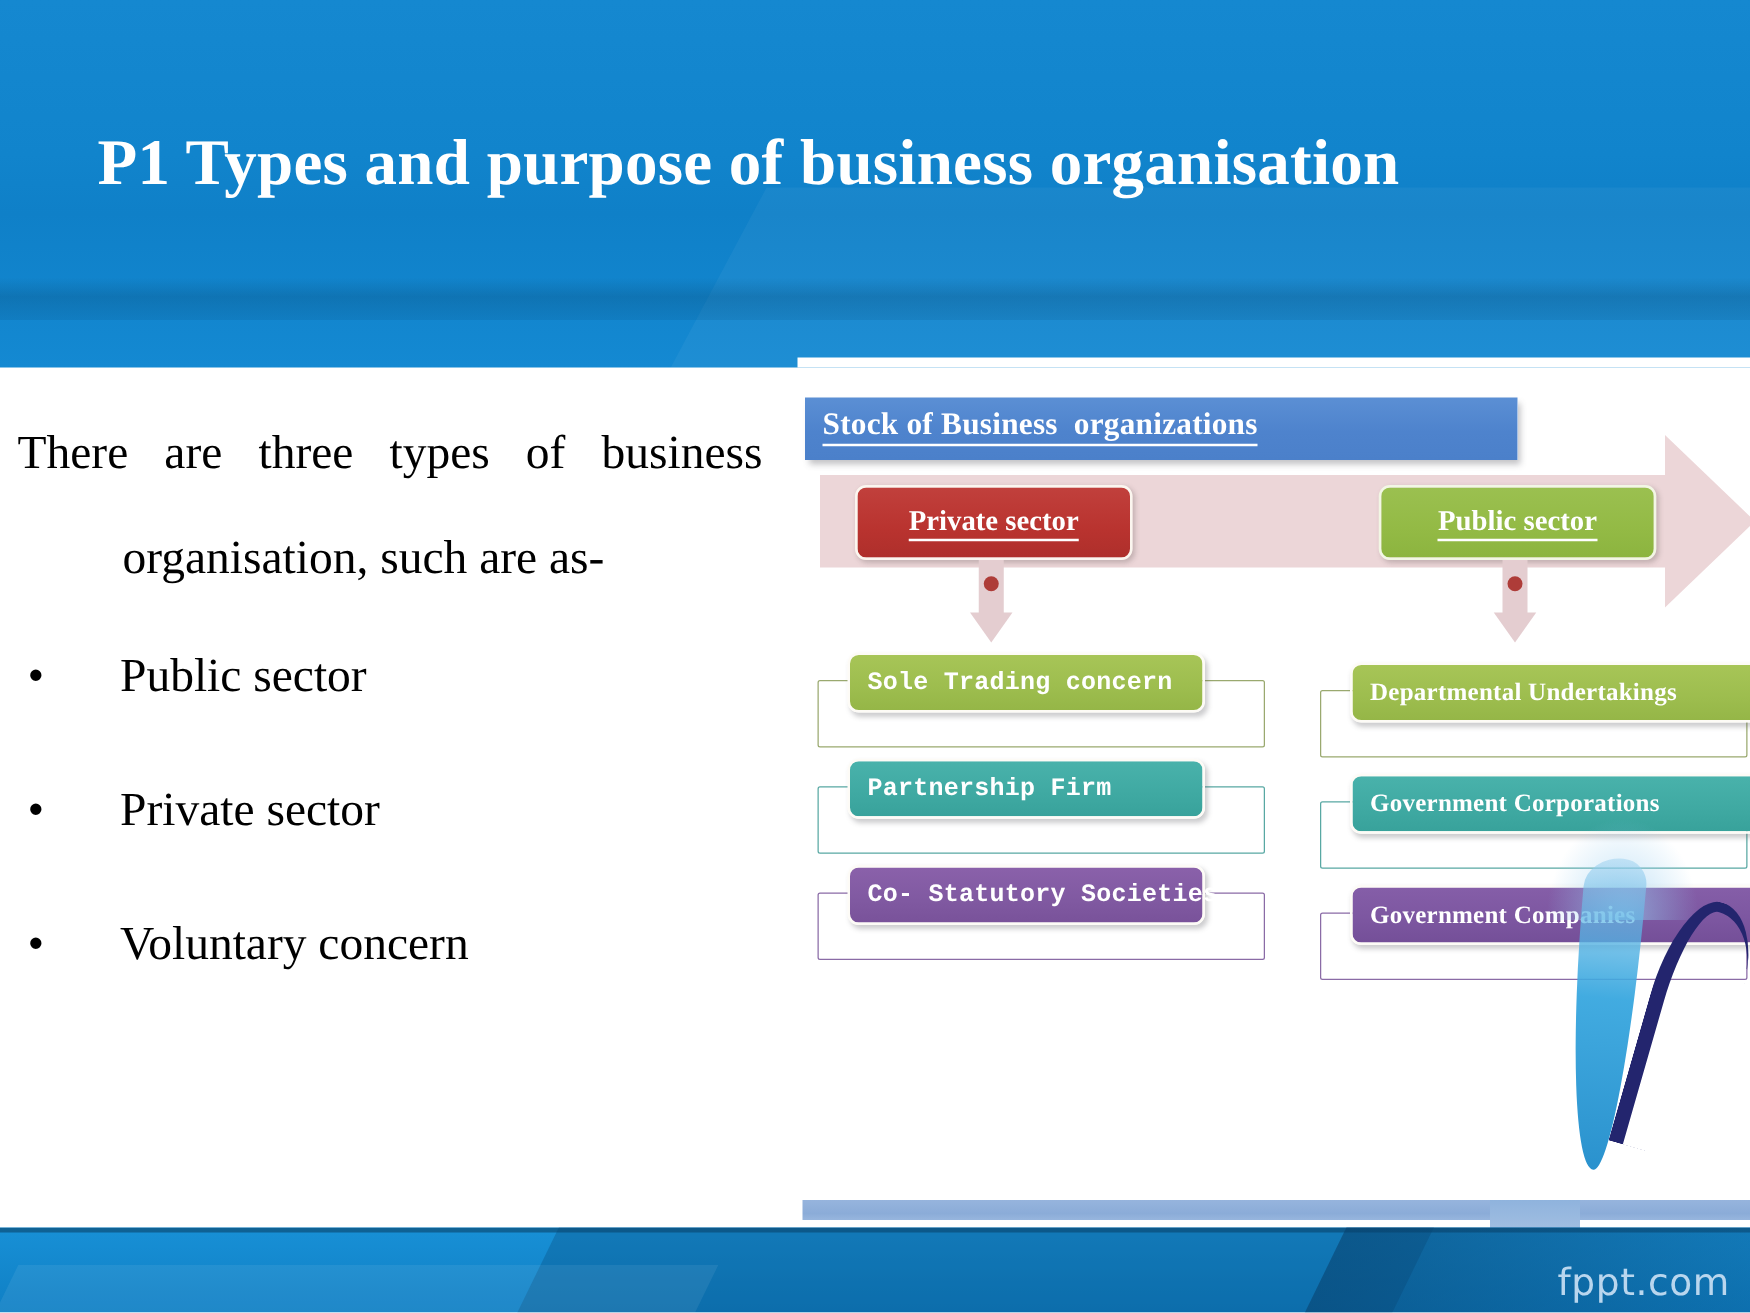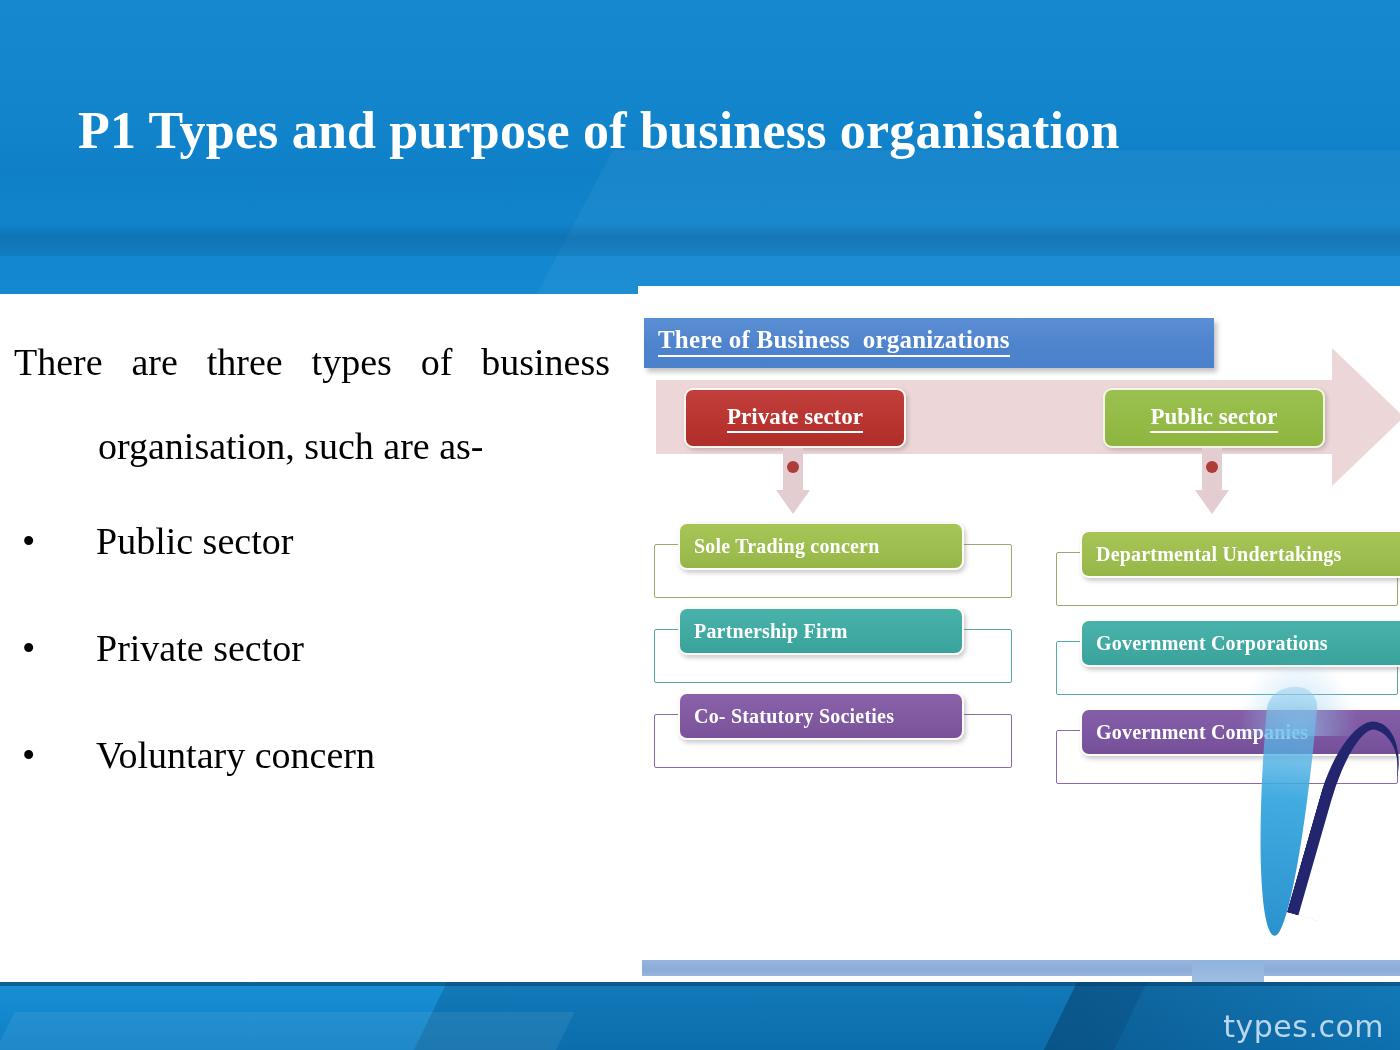--- a/index.html
+++ b/index.html
@@ -185,21 +185,21 @@
     width: 0; height: 0;
     border-left: 17px solid transparent;
     border-right: 17px solid transparent;
     border-top: 24px solid #e4cdd0;
   }
   .darrow.left { left: 138px; }
   .darrow.right { left: 557px; }
 
   
   .col { position: absolute; }
-  .col.leftcol { left: 8px; top: 226px; width: 368px; }
+  .col.leftcol { left: 8px; top: 226px; width: 368px; font-family: Liberation Mono, monospace; }
   .col.rightcol { left: 410px; top: 234px; width: 352px; }
 
   .row { position: relative; }
   .row .frame {
     position: absolute;
     left: 8px; top: 22px;
     right: 2px;
     height: 52px;
     border: 1.5px solid #9aa96f;
     border-radius: 2px;
@@ -336,21 +336,21 @@
       <li>
         <span class="bdot">•</span>
         <span>Voluntary concern</span>
       </li>
     </ul>
   </div>
 
   <div class="panel">
 
     <div class="diag-title">
-      <span>There of Business  organizations</span>
+      <span>Stock of Business  organizations</span>
     </div>
 
     <div class="arrow-band"></div>
     <div class="arrow-head"></div>
 
     <div class="sector private">
       <span>Private sector</span>
     </div>
     <div class="sector public">
       <span>Public sector</span>
@@ -416,16 +416,16 @@
     <div class="panel-bottom-bar"></div>
   </div>
 
   <div class="corner-tile"></div>
 
   <div class="footer">
     <div class="footer-edge"></div>
     <div class="footer-d1"></div>
     <div class="footer-d2"></div>
     <div class="footer-d3"></div>
-    <div class="watermark">types.com</div>
+    <div class="watermark">fppt.com</div>
   </div>
 
 </div>
 
 </body></html>

